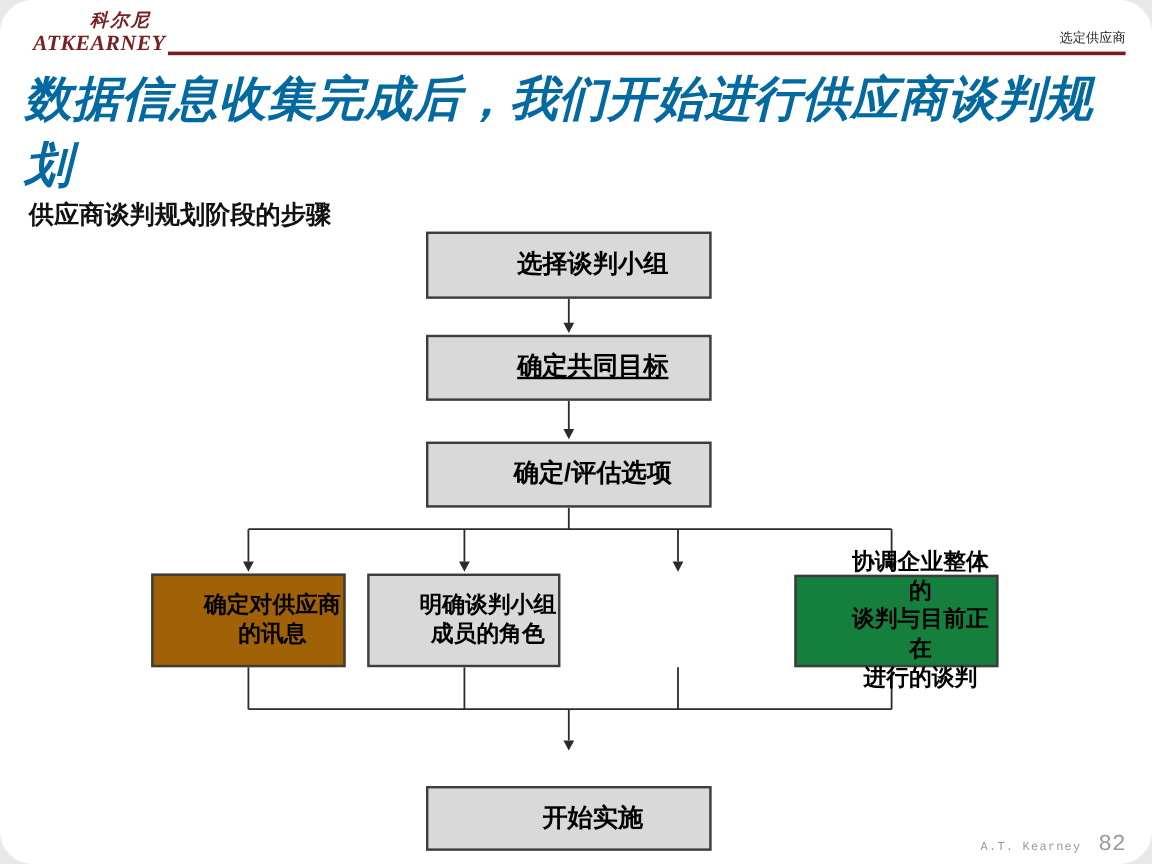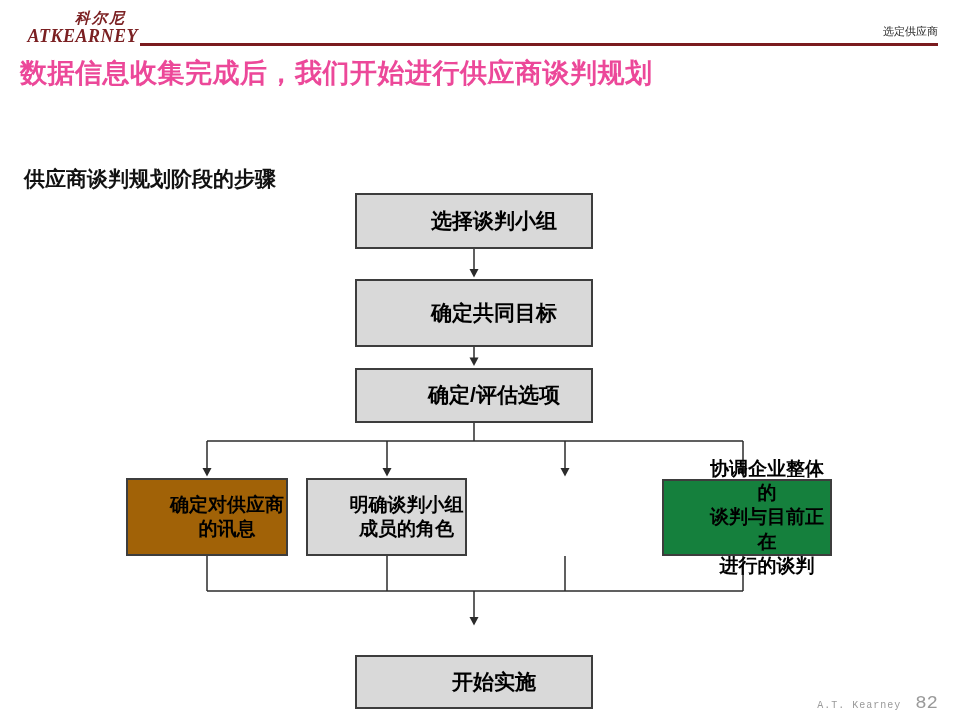--- a/index.html
+++ b/index.html
@@ -3,20 +3,21 @@
 <meta charset="utf-8">
 <style>
   html,body{margin:0;padding:0;background:#e8e8e8;}
   .slide{
     position:relative;
     width:960px;height:720px;
     background:#ffffff;
     font-family:"Liberation Sans", sans-serif;
     overflow:hidden;
     margin:0 auto;
+    border-radius:27px;
   }
   
   .logo{
     position:absolute;left:22px;top:11px;width:116px;
     color:#7b2022;
     font-family:"Liberation Serif", serif;
     font-style:italic;font-weight:bold;
     text-align:right;line-height:1.05;
   }
   .logo .cn{font-size:15px;letter-spacing:2px;padding-right:12px;display:block;}
@@ -24,22 +25,23 @@
   .header-rule{
     position:absolute;left:140px;top:43px;width:798px;height:3px;
     background:#7a1b1e;
   }
   .section-tag{
     position:absolute;right:22px;top:24px;
     font-size:11px;color:#262626;
   }
   .page-title{
     position:absolute;left:20px;top:55px;width:920px;
-    font-size:27px;font-weight:bold;color:#ec4899;
+    font-size:40px;font-weight:bold;color:#0369a1;
     letter-spacing:0.5px;
+    font-style:italic;
   }
   .subtitle{
     position:absolute;left:24px;top:165px;
     font-size:21px;font-weight:bold;color:#111111;
   }
   
   .fc-box{
     position:absolute;
     background:#d9d9d9;
     border:2px solid #be185d;
@@ -106,21 +108,21 @@
     <line x1="387" y1="556" x2="387" y2="591"></line>
     <line x1="565" y1="556" x2="565" y2="591"></line>
     <line x1="743" y1="556" x2="743" y2="591"></line>
     <line x1="207" y1="591" x2="743" y2="591"></line>
 
     <line x1="474" y1="591" x2="474" y2="617"></line>
     <polygon points="469.5,617 478.5,617 474,625.5"></polygon>
   </svg>
 
   <div class="fc-box fc-step" style="top: 193px; background: rgb(217, 217, 217); border-color: rgb(61, 61, 61);">选择谈判小组</div>
-  <div class="fc-box fc-step" style="top: 279px; height: 68px; background: rgb(217, 217, 217); border-color: rgb(61, 61, 61);">确定共同目标</div>
+  <div class="fc-box fc-step" style="top: 279px; height: 55px; background: rgb(217, 217, 217); border-color: rgb(61, 61, 61); text-decoration: underline;">确定共同目标</div>
   <div class="fc-box fc-step" style="top: 368px; height: 55px; background: rgb(217, 217, 217); border-color: rgb(61, 61, 61);">确定/评估选项</div>
 
   <div class="fc-box fc-parallel" style="left: 126px; background: #a16207; border-color: rgb(61, 61, 61);">确定对供应商
 的讯息</div>
   <div class="fc-box fc-parallel" style="left: 306px; width: 161px; background: rgb(217, 217, 217); border-color: rgb(61, 61, 61);">明确谈判小组
 成员的角色</div>
   <div class="fc-box fc-parallel" style="left: 662px; top: 479px; width: 170px; height: 77px; background: #15803d; border-color: rgb(61, 61, 61);">协调企业整体的
 谈判与目前正在
 进行的谈判</div>
 

